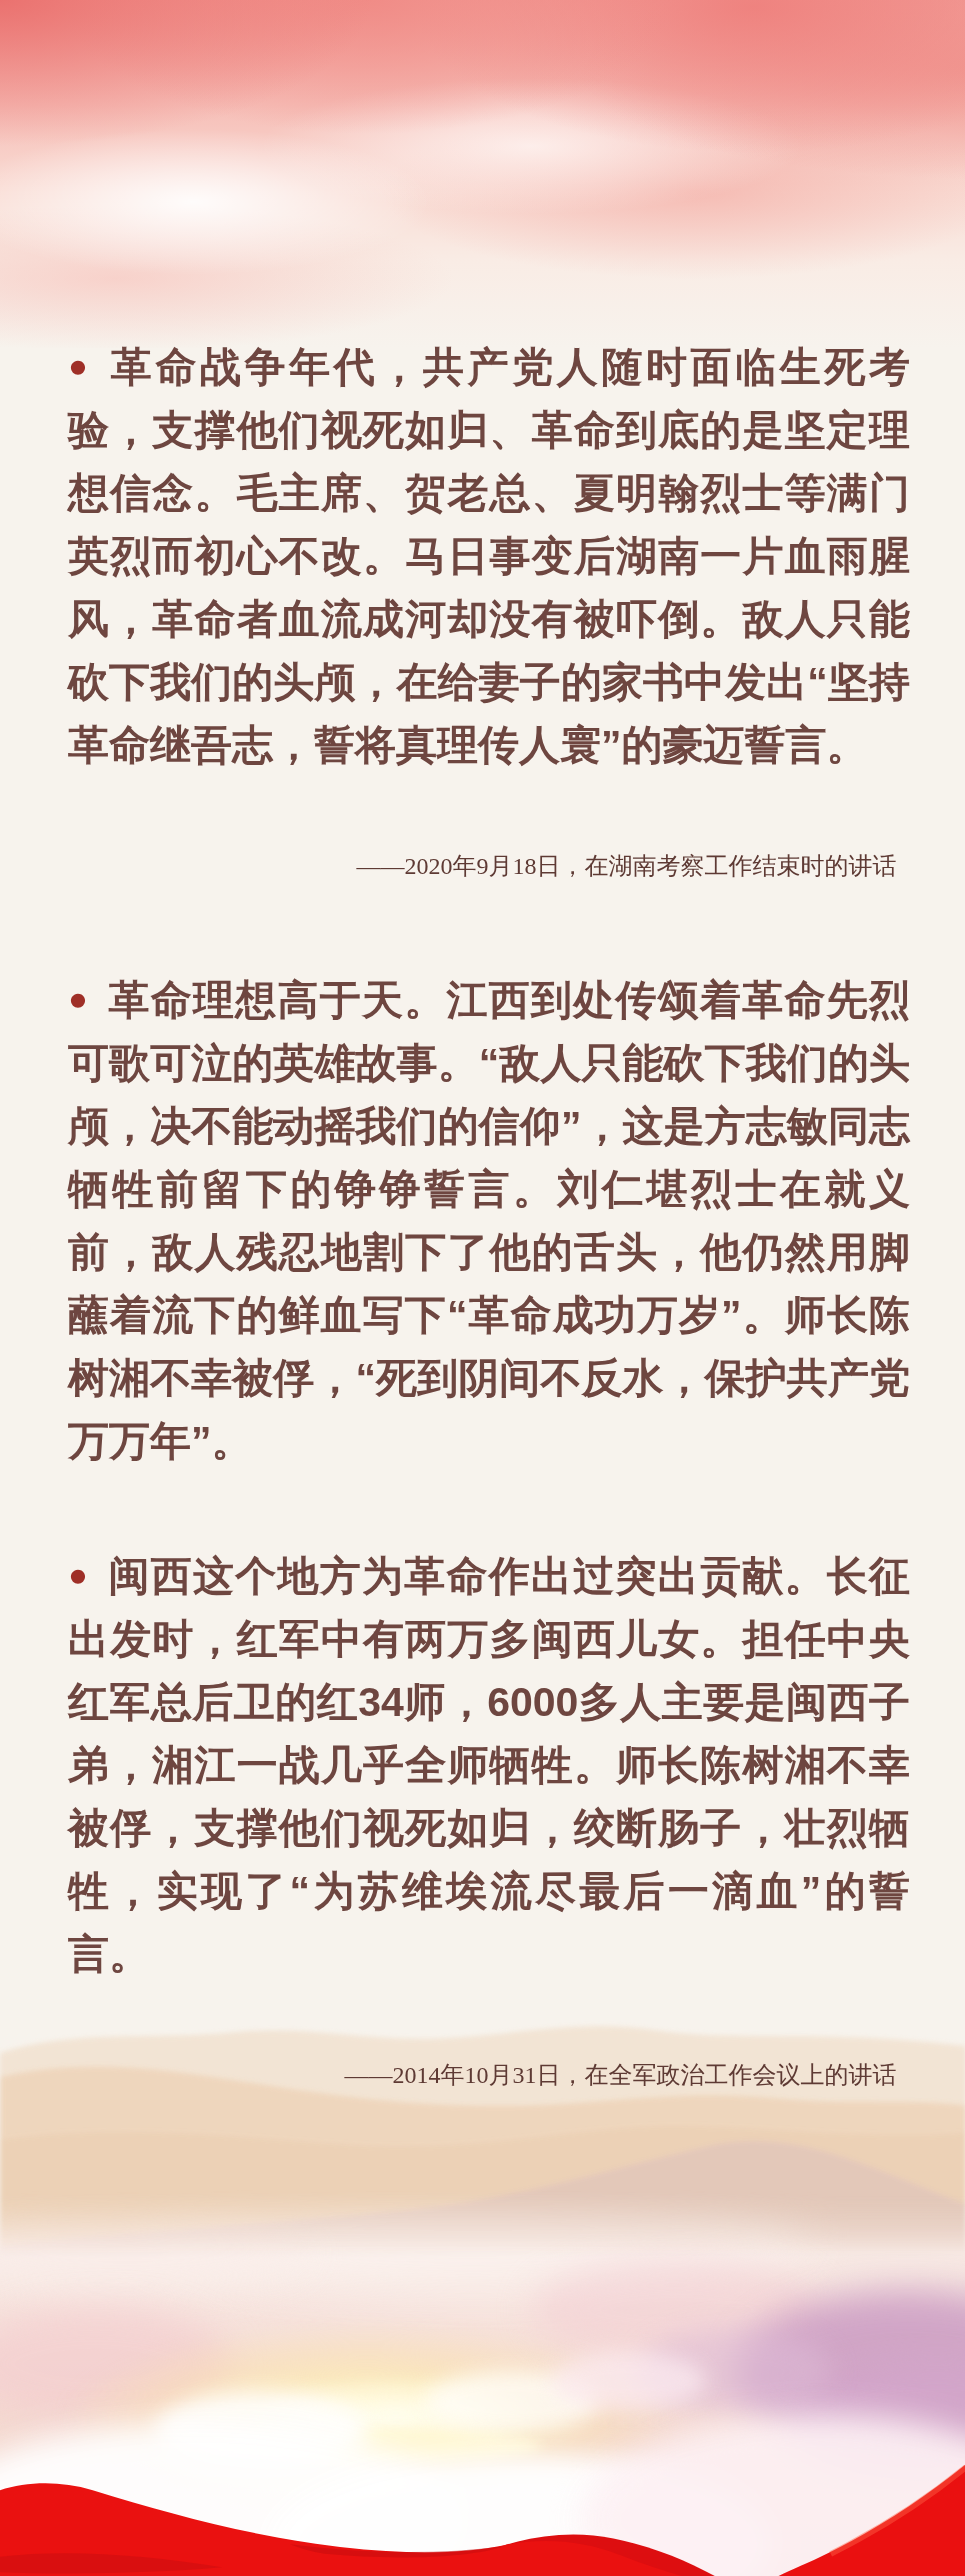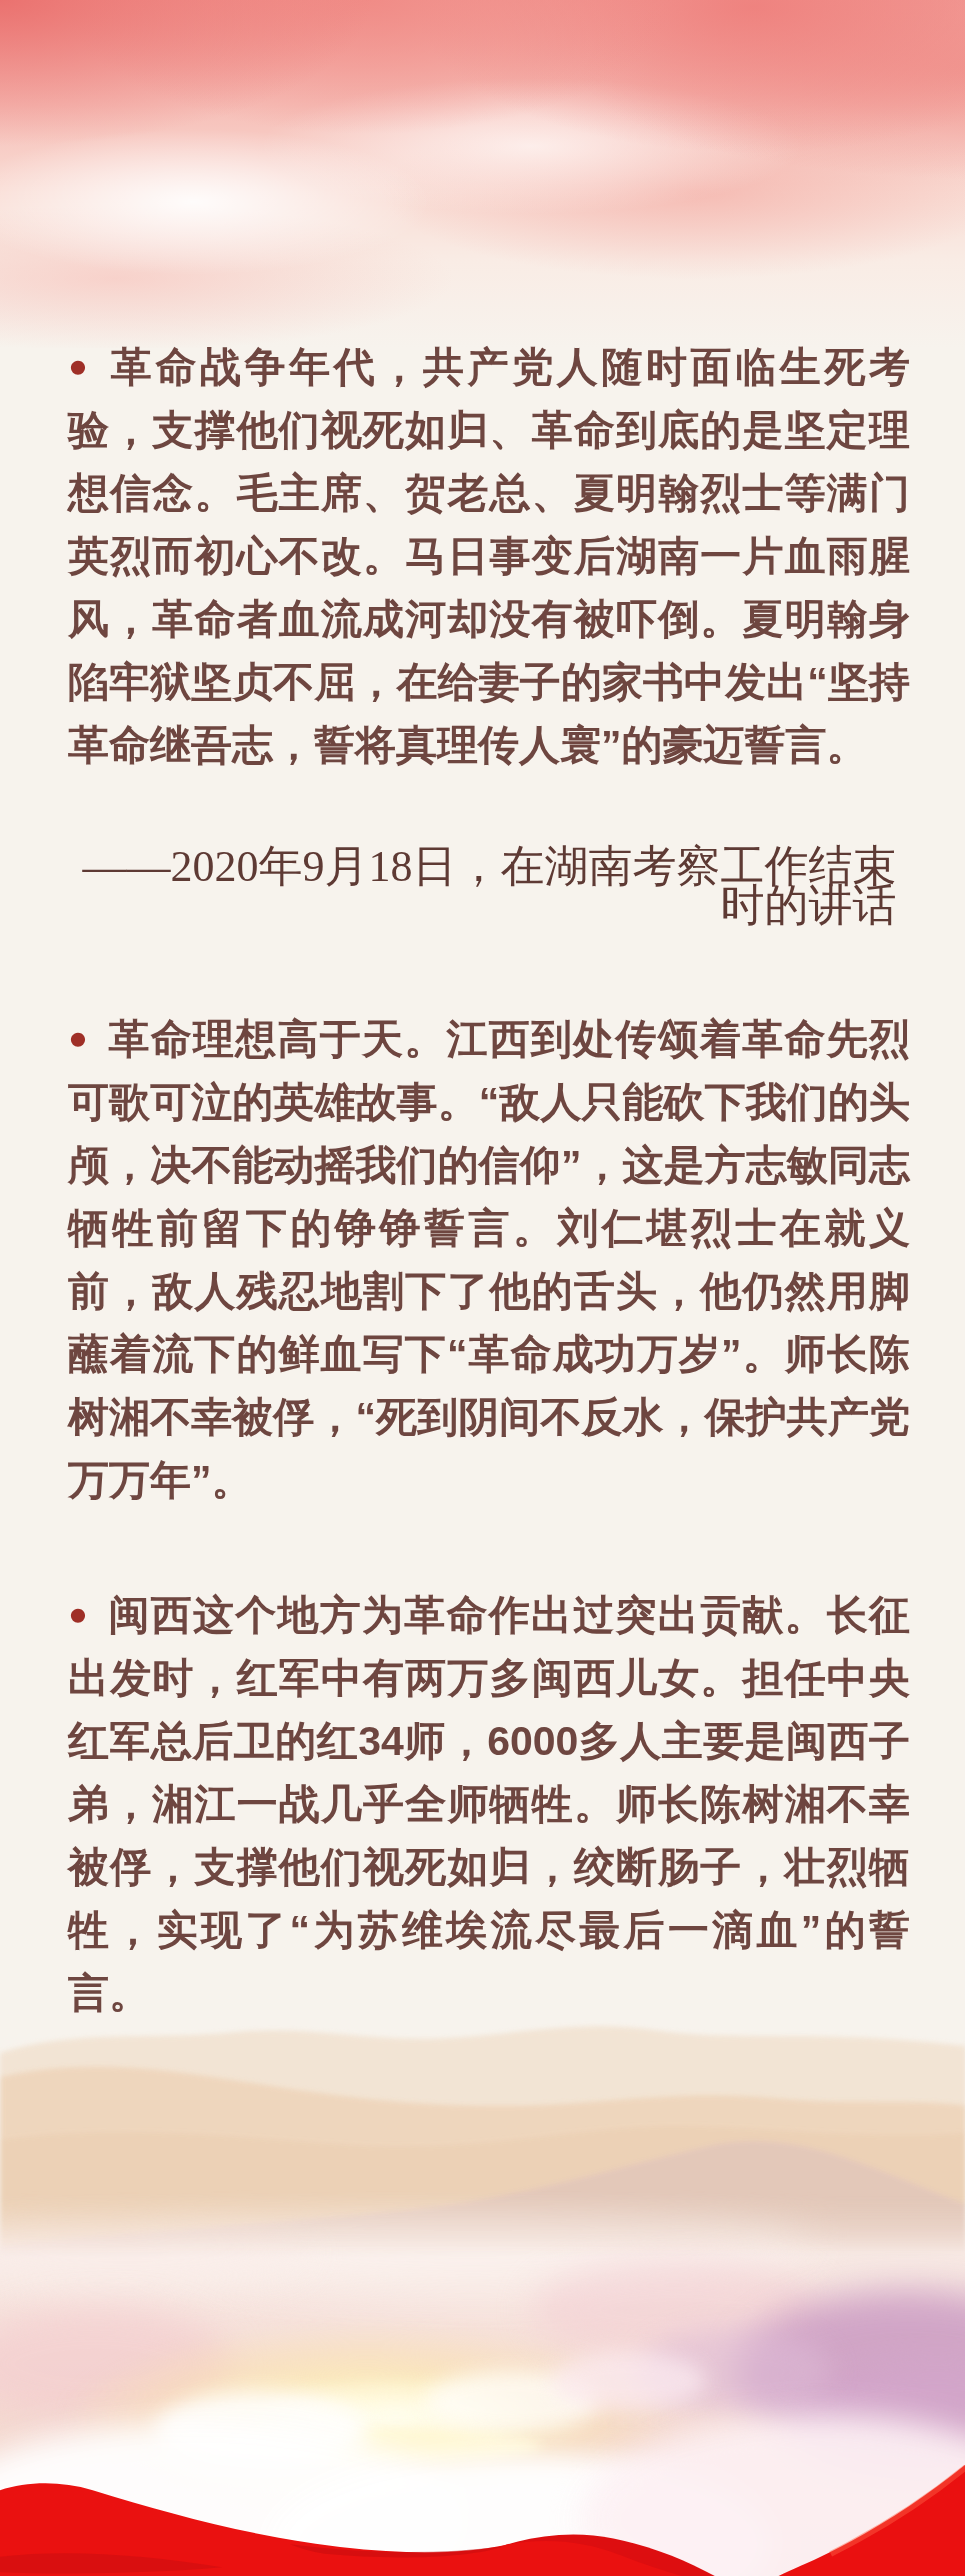--- a/index.html
+++ b/index.html
@@ -56,21 +56,21 @@
   .content{position:relative;z-index:3;padding:334px 56px 0 68px;}
   .quote-text{
     margin:0 0 70px 0;
     font-size:41px;line-height:63px;font-weight:700;
     color:#6e4640;text-align:justify;
   }
   .bullet{color:#9f2f27;font-size:33px;margin-right:19.3px;vertical-align:3.9px;}
   .attribution{
     margin:0 0 81px 0;padding-right:13.5px;
     font-family:"Liberation Serif",serif;font-weight:400;
-    font-size:44px;line-height:39px;color:#5e3a34;text-align:right;
+    font-size:24px;line-height:39px;color:#5e3a34;text-align:right;
   }
 </style>
 </head>
 <body>
 
 <div class="page">
 
   <div class="watercolor-top"></div>
 
   <svg class="mountains" viewBox="0 0 1000 320" preserveAspectRatio="none">
@@ -105,27 +105,28 @@
       <path fill="none" stroke="#ff6148" stroke-width="6" opacity=".45" d="M1000,107 C956,143 906,174 860,197"></path>
       <path fill="#ea1110" d="M0,131 C28,122 62,121 96,131 C180,157 262,179 352,190 C432,199 482,196 522,188 C562,180 603,183 641,198 C672,210 692,216 706,220 L0,220 Z"></path>
       <path fill="#c60d0f" opacity=".55" d="M300,187 C380,197 452,198 522,189 C488,201 408,204 336,197 C322,195 310,191 300,187 Z"></path>
       <path fill="#d50f10" opacity=".8" d="M0,200 C70,192 150,198 230,211 C160,217 70,219 0,216 Z"></path>
     </svg>
   </div>
 
   <main class="content">
 
     <section class="quote-block">
-      <p class="quote-text"><span class="bullet">●</span><span>革命战争年代，共产党人随时面临生死考验，支撑他们视死如归、革命到底的是坚定理想信念。毛主席、贺老总、夏明翰烈士等满门英烈而初心不改。马日事变后湖南一片血雨腥风，革命者血流成河却没有被吓倒。夏明翰身陷牢狱坚贞不屈，在给妻子的家书中发出“坚持革命继吾志，誓将真理传人寰”的豪迈誓言。</span></p>
+      <p class="quote-text"><span class="bullet">●</span><span>革命战争年代，共产党人随时面临生死考验，支撑他们视死如归、革命到底的是坚定理想信念。毛主席、贺老总、夏明翰烈士等满门英烈而初心不改。马日事变后湖南一片血雨腥风，革命者血流成河却没有被吓倒。敌人只能砍下我们的头颅，在给妻子的家书中发出“坚持革命继吾志，誓将真理传人寰”的豪迈誓言。</span></p>
       <p class="attribution">——2020年9月18日，在湖南考察工作结束时的讲话</p>
     </section>
 
     <section class="quote-block">
       <p class="quote-text"><span class="bullet">●</span><span>革命理想高于天。江西到处传颂着革命先烈可歌可泣的英雄故事。“敌人只能砍下我们的头颅，决不能动摇我们的信仰”，这是方志敏同志牺牲前留下的铮铮誓言。刘仁堪烈士在就义前，敌人残忍地割下了他的舌头，他仍然用脚蘸着流下的鲜血写下“革命成功万岁”。师长陈树湘不幸被俘，“死到阴间不反水，保护共产党万万年”。</span></p>
     </section>
 
     <section class="quote-block">
       <p class="quote-text"><span class="bullet">●</span><span>闽西这个地方为革命作出过突出贡献。长征出发时，红军中有两万多闽西儿女。担任中央红军总后卫的红34师，6000多人主要是闽西子弟，湘江一战几乎全师牺牲。师长陈树湘不幸被俘，支撑他们视死如归，绞断肠子，壮烈牺牲，实现了“为苏维埃流尽最后一滴血”的誓言。</span></p>
+      <p class="attribution">——2014年10月31日，在全军政治工作会议上的讲话</p>
     </section>
 
   </main>
 </div>
 
 
 </body></html>

